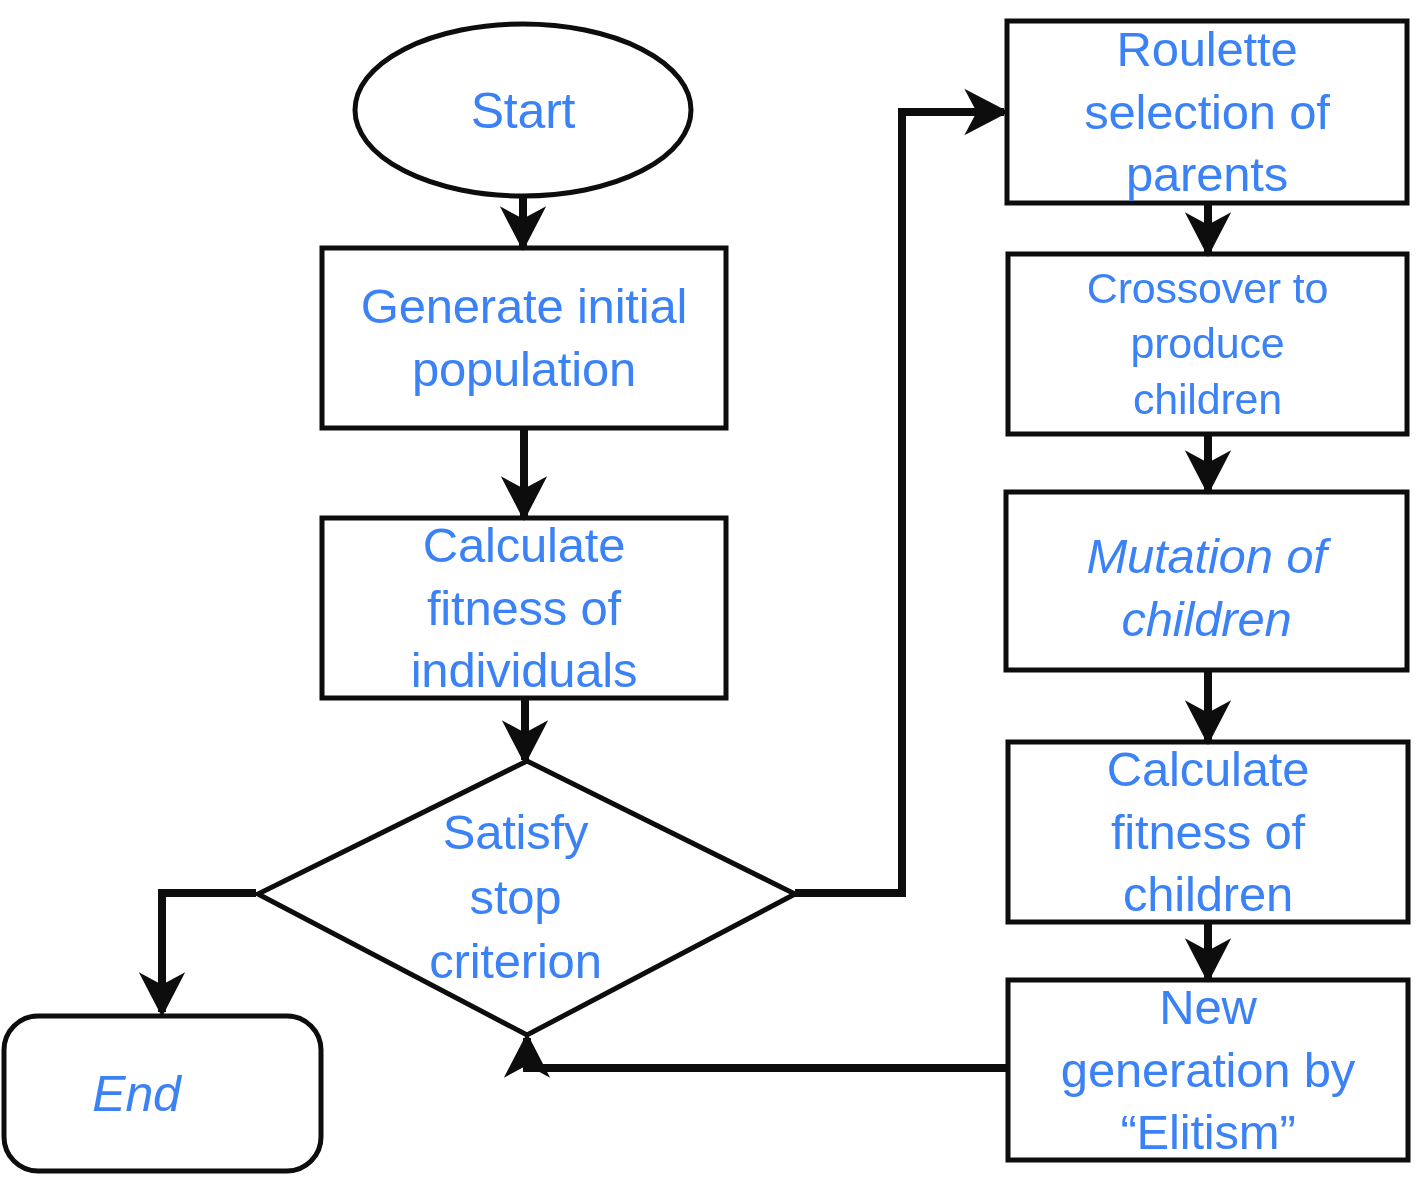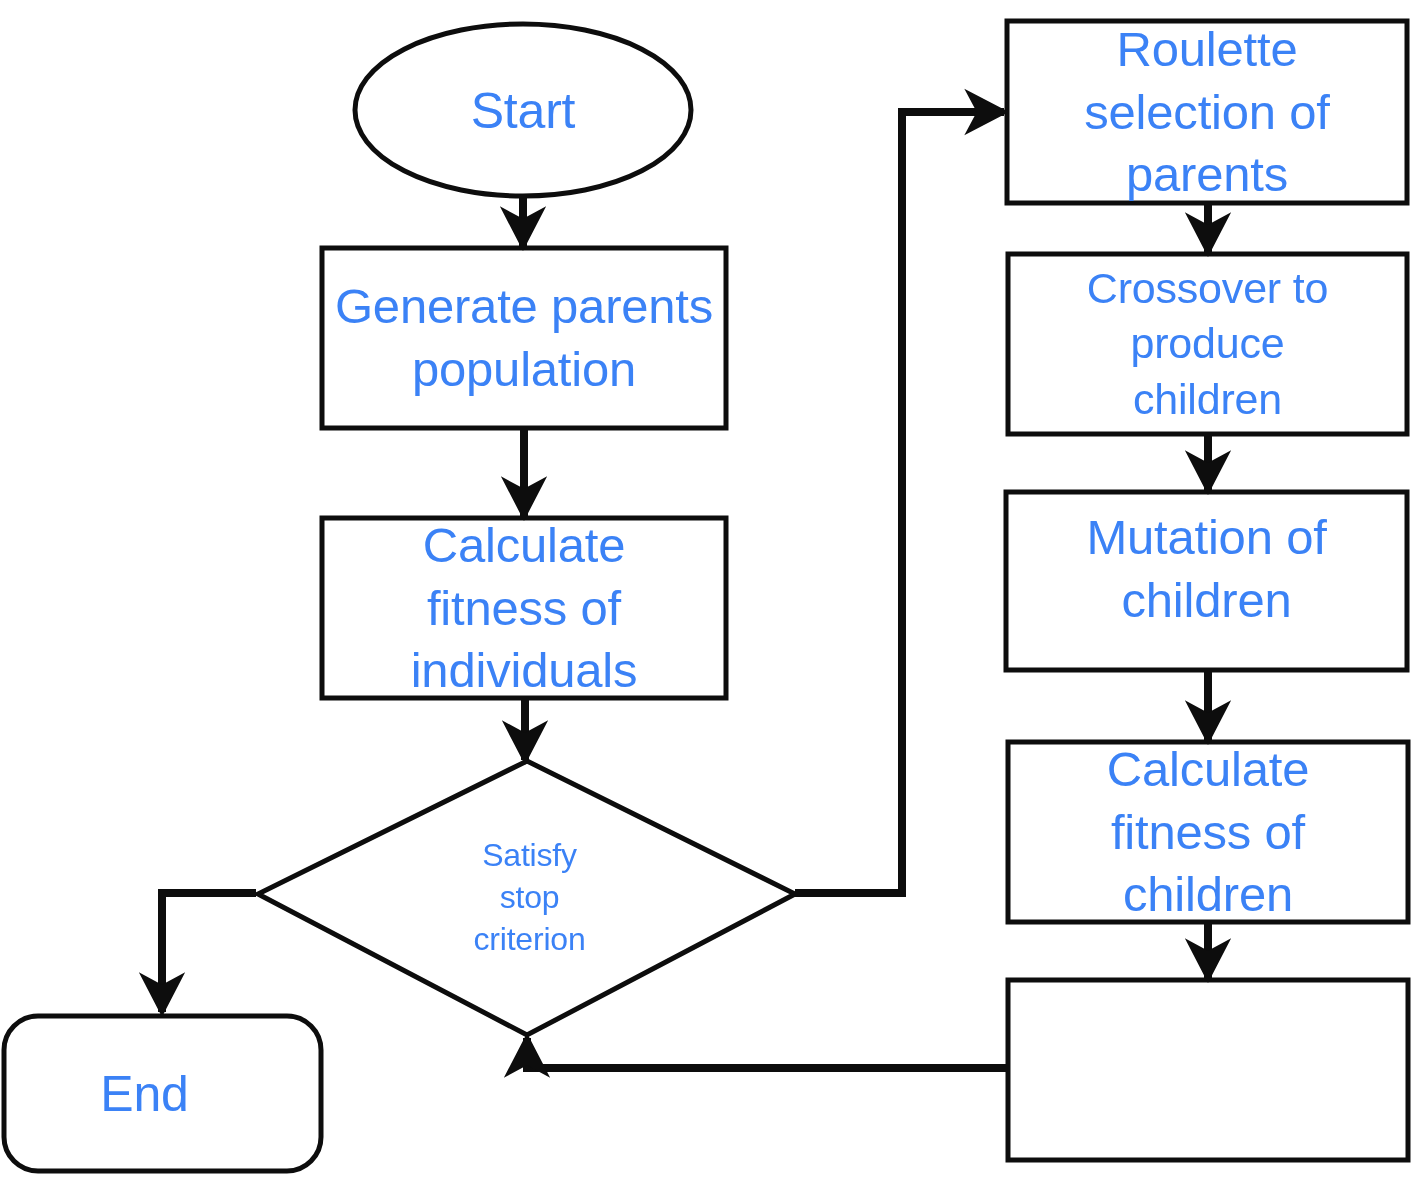--- a/index.html
+++ b/index.html
@@ -37,26 +37,26 @@
     line-height: 1.28;
     letter-spacing: -0.2px;
     font-weight: 400;
     pointer-events: none;
     white-space: pre-line;
   }
   
   #label-start        { left: 355px;  top: 25px;   width: 336px; height: 172px; }
   #label-generate     { left: 322px;  top: 248px;  width: 404px; height: 180px; font-size: 49px; }
   #label-calcfit      { left: 322px;  top: 518px;  width: 404px; height: 180px; font-size: 49px; }
-  #label-decision     { left: 357px;  top: 786px;  width: 345px; height: 222px; font-size: 32px; line-height: 1.32;}
-  #label-end          { left: 10px;    top: 1015px; width: 269px; height: 157px; }
+  #label-decision     { left: 343px;  top: 786px;  width: 345px; height: 222px; font-size: 49px; line-height: 1.32;}
+  #label-end          { left: 2px;    top: 1015px; width: 269px; height: 157px; font-style: italic; }
   
   #label-roulette     { left: 1007px; top: 21px;   width: 400px; height: 182px; font-size: 49px; }
   #label-crossover    { left: 1008px; top: 254px;  width: 399px; height: 180px; font-size: 43px; }
-  #label-mutation     { left: 1006px; top: 480px;  width: 401px; height: 178px; font-size: 49px; }
+  #label-mutation     { left: 1006px; top: 499px;  width: 401px; height: 178px; font-size: 49px; font-style: italic; }
   #label-calcchild    { left: 1008px; top: 742px;  width: 400px; height: 180px; font-size: 49px; }
   #label-newgen       { left: 1008px; top: 980px;  width: 400px; height: 180px; font-size: 49px; }
 </style>
 </head>
 <body>
 
 <div id="canvas">
 
   <svg id="flow-svg" viewBox="0 0 1420 1200">
     <defs>
@@ -101,21 +101,21 @@
 
     <line x1="1208" y1="670" x2="1208" y2="740" stroke="#0d0d0d" stroke-width="8" marker-end="url(#arrow)"></line>
 
     <line x1="1208" y1="922" x2="1208" y2="978" stroke="#0d0d0d" stroke-width="8" marker-end="url(#arrow)"></line>
 
     <path d="M 1008 1068 L 527 1068 L 527 1038" fill="none" stroke="#0d0d0d" stroke-width="8" marker-end="url(#arrow)"></path>
   </svg>
 
   <div class="node-label" id="label-start">Start</div>
 
-  <div class="node-label" id="label-generate">Generate parents
+  <div class="node-label" id="label-generate">Generate initial
 population</div>
 
   <div class="node-label" id="label-calcfit">Calculate
 fitness of
 individuals</div>
 
   <div class="node-label" id="label-decision">Satisfy
 stop
 criterion</div>
 
@@ -129,14 +129,17 @@
 produce
 children</div>
 
   <div class="node-label" id="label-mutation">Mutation of
 children</div>
 
   <div class="node-label" id="label-calcchild">Calculate
 fitness of
 children</div>
 
+  <div class="node-label" id="label-newgen">New
+generation by
+“Elitism”</div>
 
 </div>
 
 </body></html>

